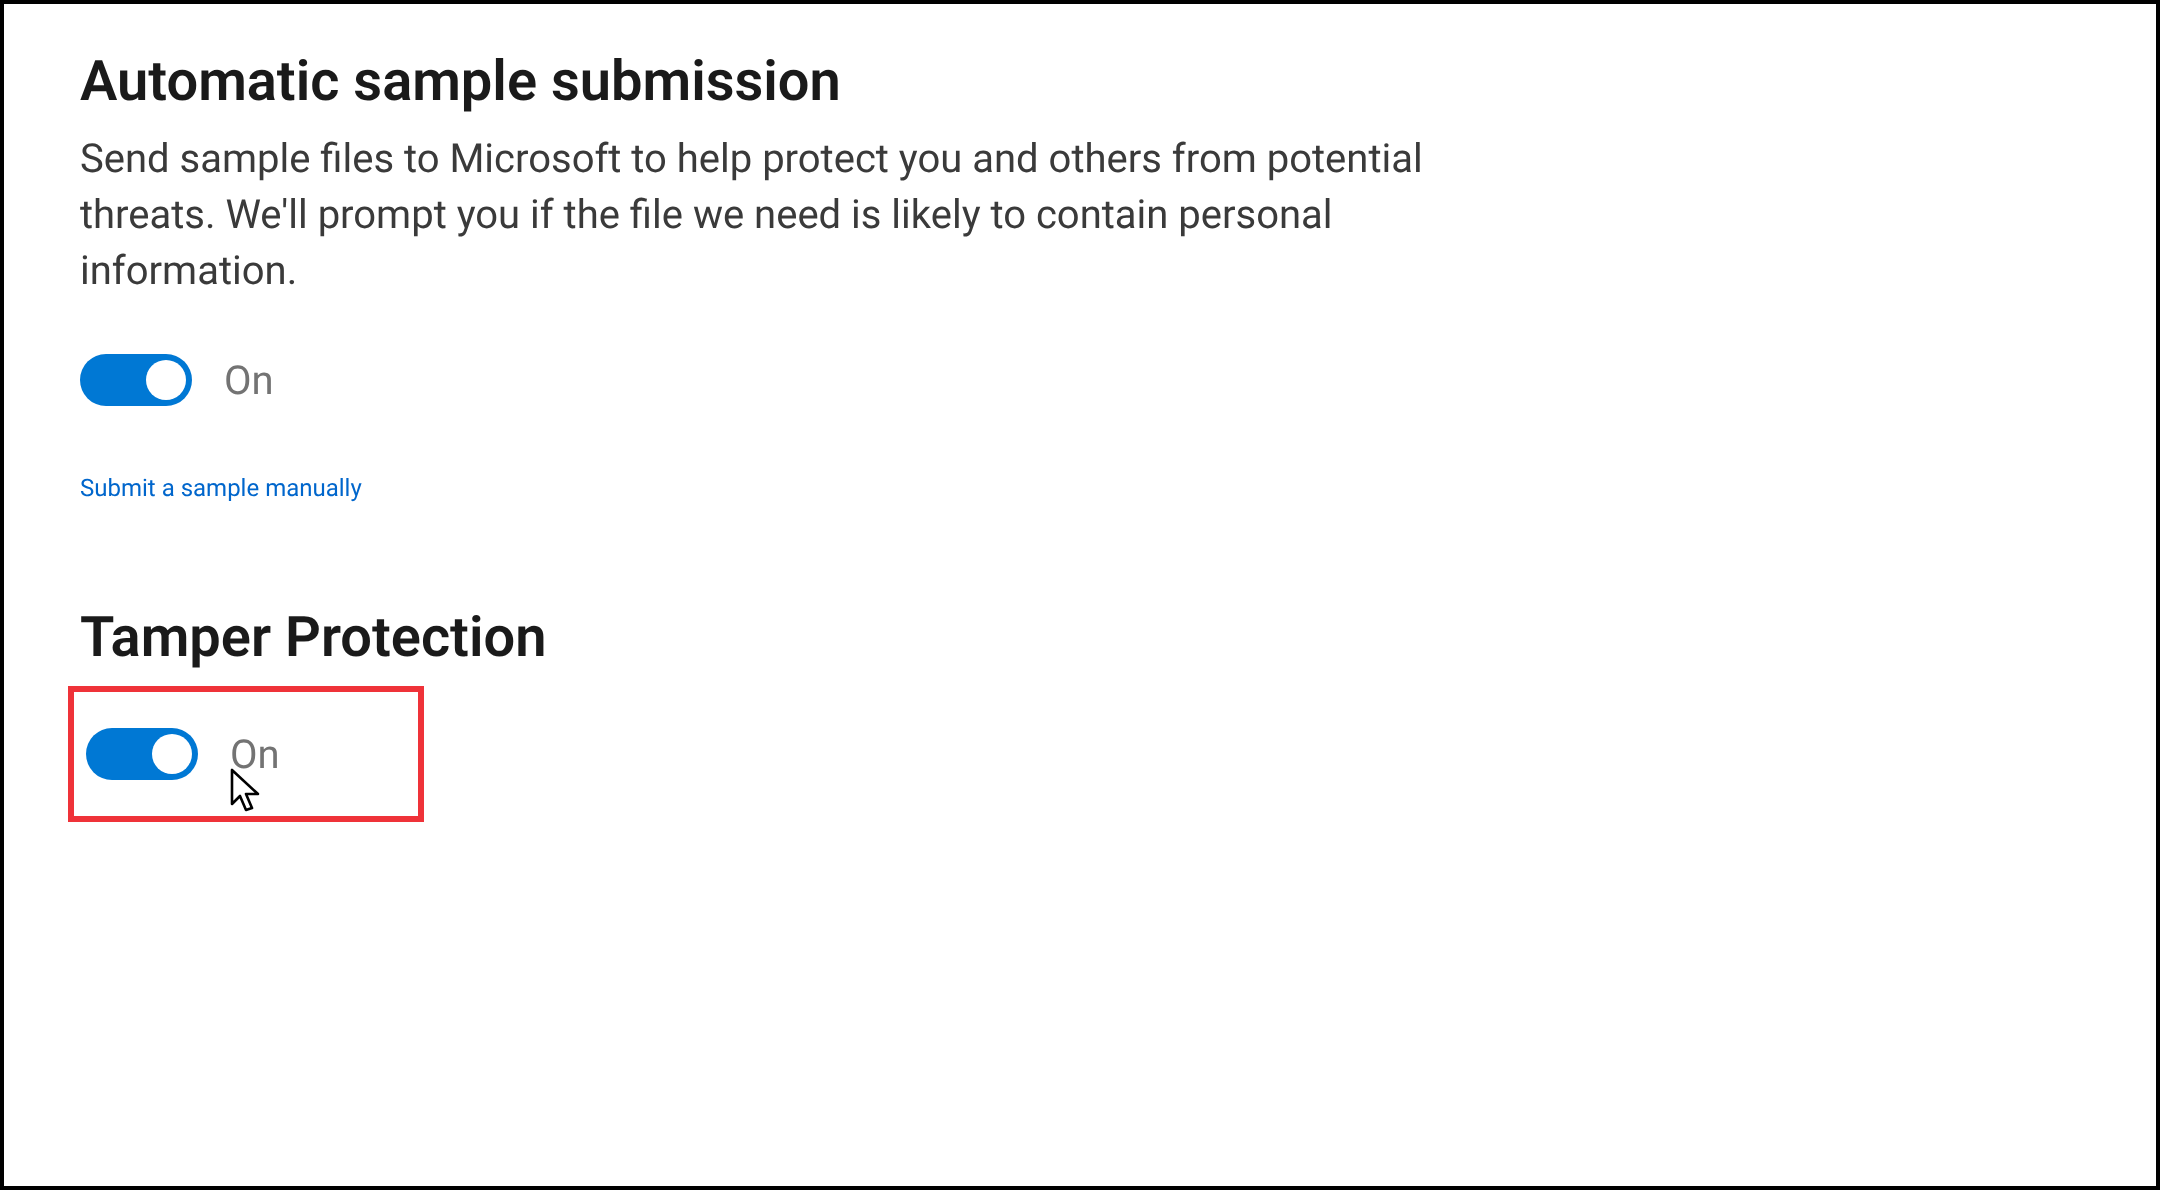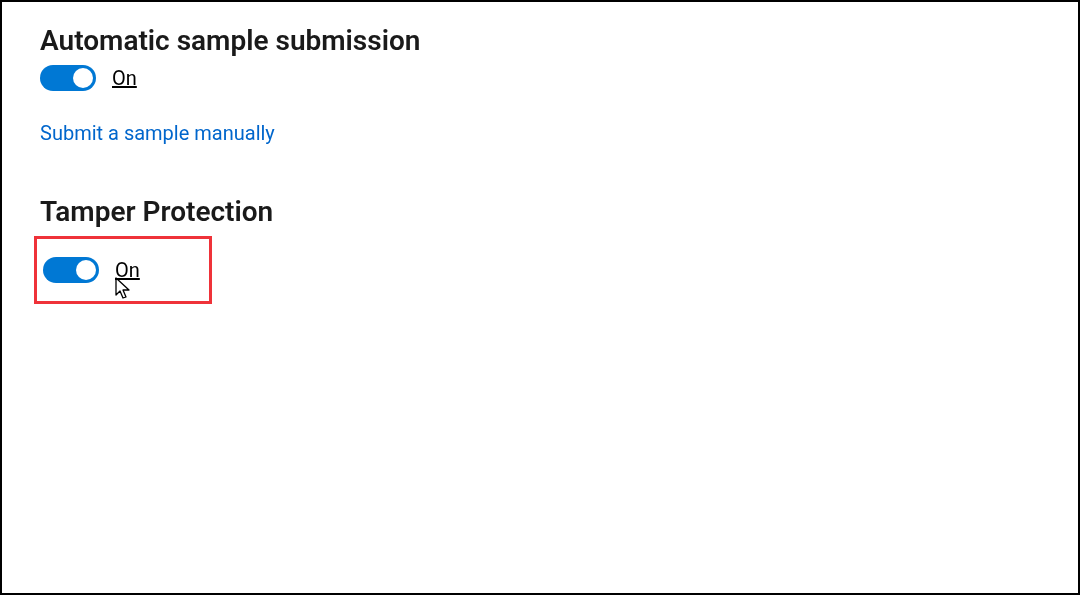--- a/index.html
+++ b/index.html
@@ -52,25 +52,24 @@
     position: absolute;
     top: 3px;
     right: 3px;
     width: 20px;
     height: 20px;
     border-radius: 50%;
     background: #ffffff;
   }
   .toggle-label {
     font-size: 20px;
-    color: #000000;
-    text-decoration: underline;
+    color: #737373;
   }
   .link {
-    font-size: 20px;
+    font-size: 12px;
     color: #0066cc;
     text-decoration: none;
     cursor: pointer;
     display: inline-block;
   }
   .tamper-section .section-title {
     margin-top: 6px;
   }
   .highlight-box {
     border: 3px solid #ef3239;
@@ -97,20 +96,21 @@
   }
   .section.tamper-section { margin-bottom: 0; }
 </style>
 </head>
 <body>
 
 <div class="frame">
 
   <div class="section">
     <h2 class="section-title">Automatic sample submission</h2>
+    <p class="section-desc">Send sample files to Microsoft to help protect you and others from potential threats. We'll prompt you if the file we need is likely to contain personal information.</p>
 
     <div class="toggle-row">
       <div class="toggle">
         <div class="toggle-knob"></div>
       </div>
       <span class="toggle-label">On</span>
     </div>
 
     <a class="link">Submit a sample manually</a>
   </div>

